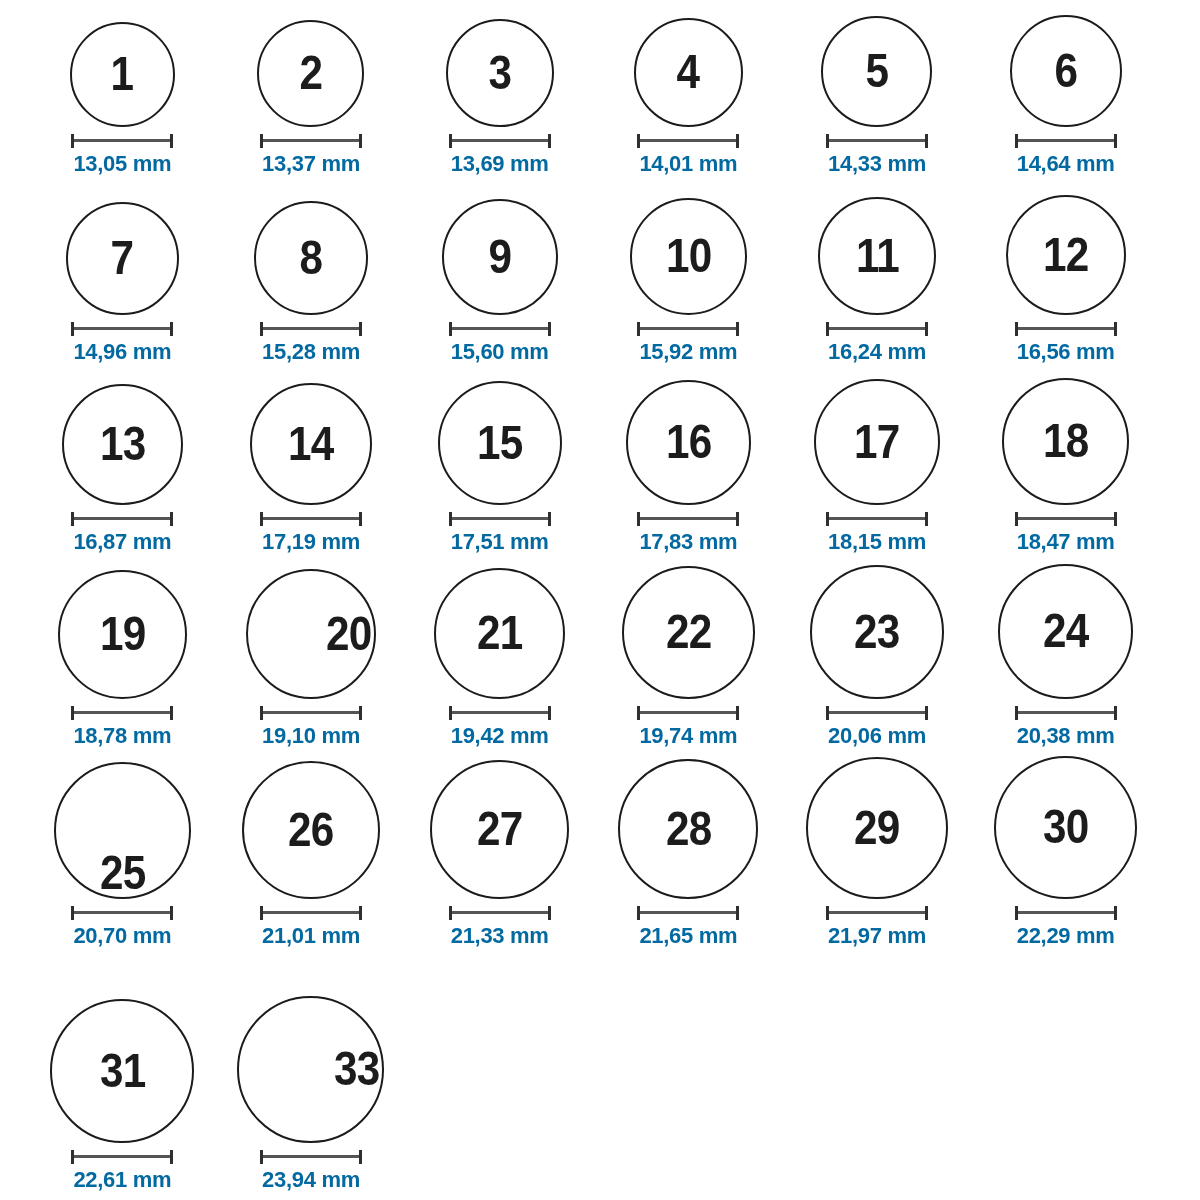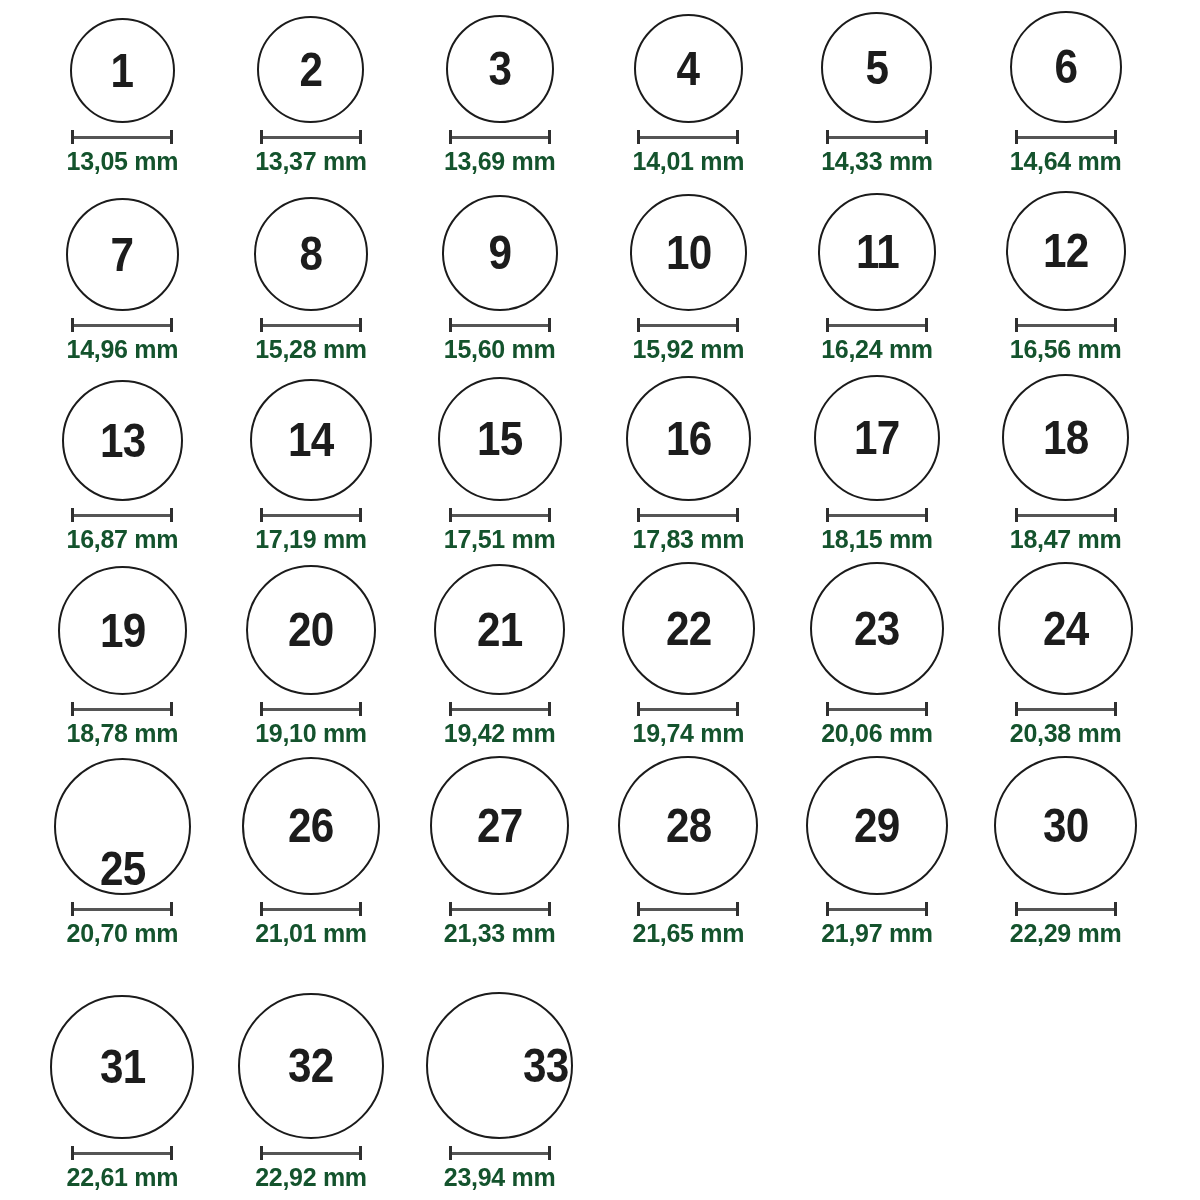--- a/index.html
+++ b/index.html
@@ -59,23 +59,23 @@
     flex: 0 0 auto;
   }
   .bar {
     flex: 1 1 auto;
     height: 3px;
     background: #555555;
   }
   .label {
     margin-top: 3px;
     font-weight: 700;
-    font-size: 25px;
+    font-size: 22px;
     letter-spacing: -0.3px;
-    color: #14532d;
+    color: #0369a1;
     white-space: nowrap;
     line-height: 1.15;
   }
 </style>
 </head>
 <body>
 
 <div class="chart" id="chart">
   <div class="cell">
     <div class="circle" style="width: 101px; height: 101px;">
@@ -299,21 +299,21 @@
     </div>
     <div class="measure">
       <span class="tick"></span>
       <span class="bar"></span>
       <span class="tick"></span>
     </div>
     <div class="label">18,78 mm</div>
   </div>
 
   <div class="cell">
-    <div class="circle" style="width: 126px; height: 126px;">
+    <div class="circle" style="width: 126px; height: 126px; justify-content: flex-end;">
       <span class="num">20</span>
     </div>
     <div class="measure">
       <span class="tick"></span>
       <span class="bar"></span>
       <span class="tick"></span>
     </div>
     <div class="label">19,10 mm</div>
   </div>
 
@@ -442,31 +442,20 @@
       <span class="num">31</span>
     </div>
     <div class="measure">
       <span class="tick"></span>
       <span class="bar"></span>
       <span class="tick"></span>
     </div>
     <div class="label">22,61 mm</div>
   </div>
 
-  <div class="cell">
-    <div class="circle" style="width: 142px; height: 142px;">
-      <span class="num">32</span>
-    </div>
-    <div class="measure">
-      <span class="tick"></span>
-      <span class="bar"></span>
-      <span class="tick"></span>
-    </div>
-    <div class="label">22,92 mm</div>
-  </div>
 
   <div class="cell">
     <div class="circle" style="width: 143px; height: 143px; justify-content: flex-end;">
       <span class="num">33</span>
     </div>
     <div class="measure">
       <span class="tick"></span>
       <span class="bar"></span>
       <span class="tick"></span>
     </div>

